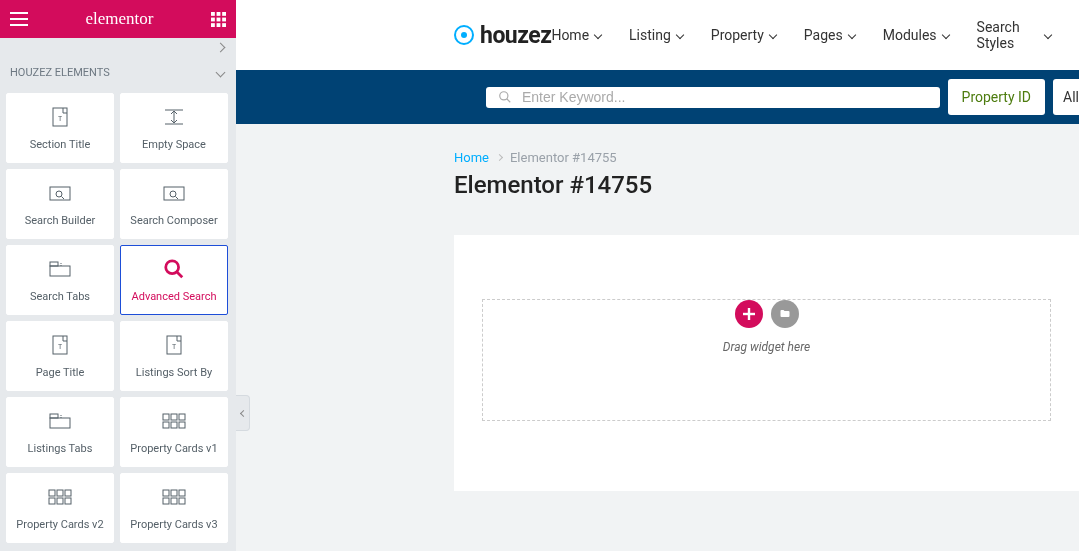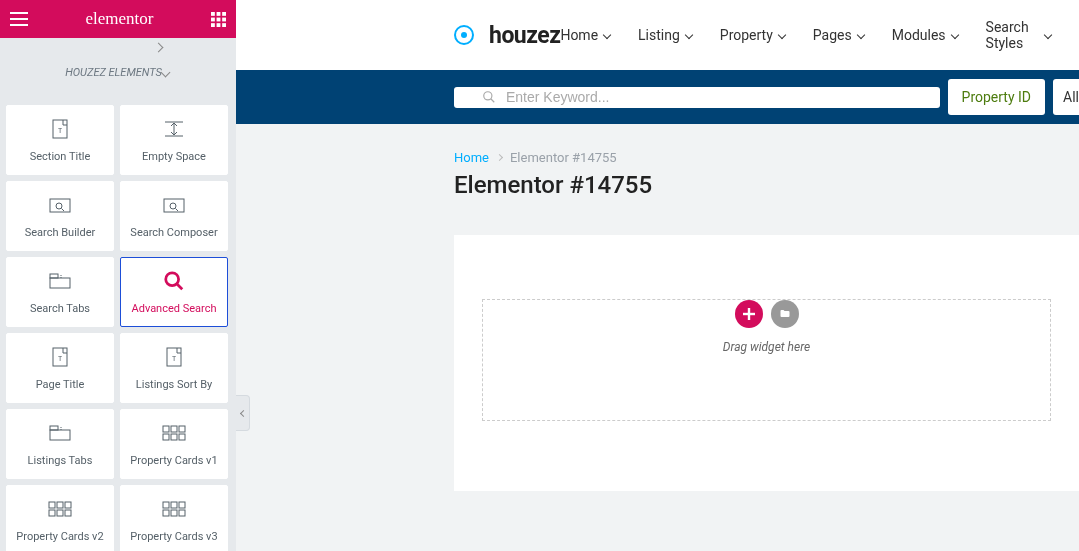--- a/index.html
+++ b/index.html
@@ -12,49 +12,49 @@
 .side-top { height: 38px; background: #d30c5c; display: flex; align-items: center; justify-content: space-between; padding: 0 10px; }
 .side-top .logo { color:#fff; font-family: cursive; font-size: 17px; }
 .side-top svg { fill:#fff; }
 .hb { width:18px; height:14px; display:flex; flex-direction:column; justify-content:space-between; }
 .hb span { display:block; height:2px; background:#fff; }
 
 .categories { flex:1; overflow-y:auto; position:relative; padding-bottom:6px; scrollbar-width: thin; }
 .categories::-webkit-scrollbar { width:6px; }
 .categories::-webkit-scrollbar-thumb { background:#c0c0c0; border-radius:3px; }
 
-.cat-head { font-size:11px; color:#6d7882; padding: 10px 12px 26px 10px; display:flex; justify-content:center; align-items:center; cursor:pointer;font-style:italic; }
+.cat-head { font-size:11px; color:#6d7882; padding: 10px 12px 14px 10px; display:flex; justify-content:space-between; align-items:center; cursor:pointer; }
 .cat-head.trunc { height:18px; padding-top:2px; padding-bottom:2px; }
 .chev { border: solid #888; border-width:0 1px 1px 0; display:inline-block; padding:3px; transform: rotate(45deg); }
 .chev.rt { transform: rotate(-45deg); }
 
 .grid { display:flex; flex-wrap:wrap; padding: 0 6px; gap:6px; }
 .widget { width: 108px; height: 70px; background:#fff; border:1px solid #fff; border-radius:2px; display:flex; flex-direction:column; align-items:center; justify-content:center; gap:10px; cursor:grab; }
 .widget .lbl { font-size:11px; color:#556068; text-align:center; padding: 0 4px; }
 .widget.hl { border: 1px solid #1d4ed8; }
 .widget.hl .lbl { color:#d30c5c; }
 .widget.hl svg { color:#d30c5c; }
 .wic { height:22px; display:flex; align-items:center; justify-content:center; color:#556068; }
 
 .drag-handle { position:absolute; top:395px; left:236px; z-index:5; width:14px; height:36px; background:#e6e9ec; border:1px solid #d5dadf; border-left:none; border-radius:0 4px 4px 0; display:flex; align-items:center; justify-content:center; color:#888; }
 .drag-handle::before { content:''; border: solid #888; border-width:0 1px 1px 0; padding:2px; transform:rotate(135deg); margin-left:2px; }
 
 
 .canvas { flex:1; background:#f1f3f4; display:flex; flex-direction:column; overflow:hidden; }
 .topbar { background:#fff; height:70px; display:flex; align-items:center; padding: 0 28px 0 0; }
-.brand { display:flex; align-items:center; gap:15px; margin-left: 218px; }
+.brand { display:flex; align-items:center; gap:6px; margin-left: 218px; }
 .brand-logo { width:20px; height:20px; border:2px solid #00aeff; border-radius:50%; display:flex; align-items:center; justify-content:center; }
 .brand-logo::after { content:''; width:6px; height:6px; background:#00aeff; border-radius:50%; }
 .brand-text { font-size:23px; font-weight:700; color:#222; letter-spacing:-0.5px; }
 .nav { display:flex; margin-left:auto; gap:28px; }
 .nav-item { display:flex; align-items:center; gap:6px; font-size:14px; color:#333; cursor:pointer; }
 .nav-item .chev { padding:2.5px; border-color:#333; }
 
 .searchbar { background:#004274; height:54px; display:flex; align-items:center; padding: 0 0 0 218px; gap:8px; }
-.sb-input { flex:1; max-width: 490px; background:#fff; border-radius:3px; height:21px; display:flex; align-items:center; padding:0 28px; gap:10px; position:relative; }
+.sb-input { flex:1; max-width: 490px; background:#fff; border-radius:3px; height:21px; display:flex; align-items:center; padding:0 12px; gap:10px; position:relative;margin-left:32px; }
 .sb-input input { border:none; outline:none; font-size:14px; flex:1; color:#333; }
 .sb-input input::placeholder { color:#aaa; }
 .sb-btn { background:#fff; border-radius:3px; height:36px; padding:0 14px; font-size:14px; color:#4d7c0f; display:flex; align-items:center; }
 .sb-all { background:#fff; border-radius:3px 0 0 3px; height:36px; padding:0 0 0 10px; font-size:14px; color:#333; display:flex; align-items:center; }
 
 .page-wrap { padding: 26px 0 0 218px; }
 .crumbs { font-size:13px; color:#9aa1a9; display:flex; align-items:center; gap:8px; }
 .crumbs .home { color:#00aeff; }
 .h1 { font-size:24px; font-weight:500; color:#222; margin-top:6px; }
 

